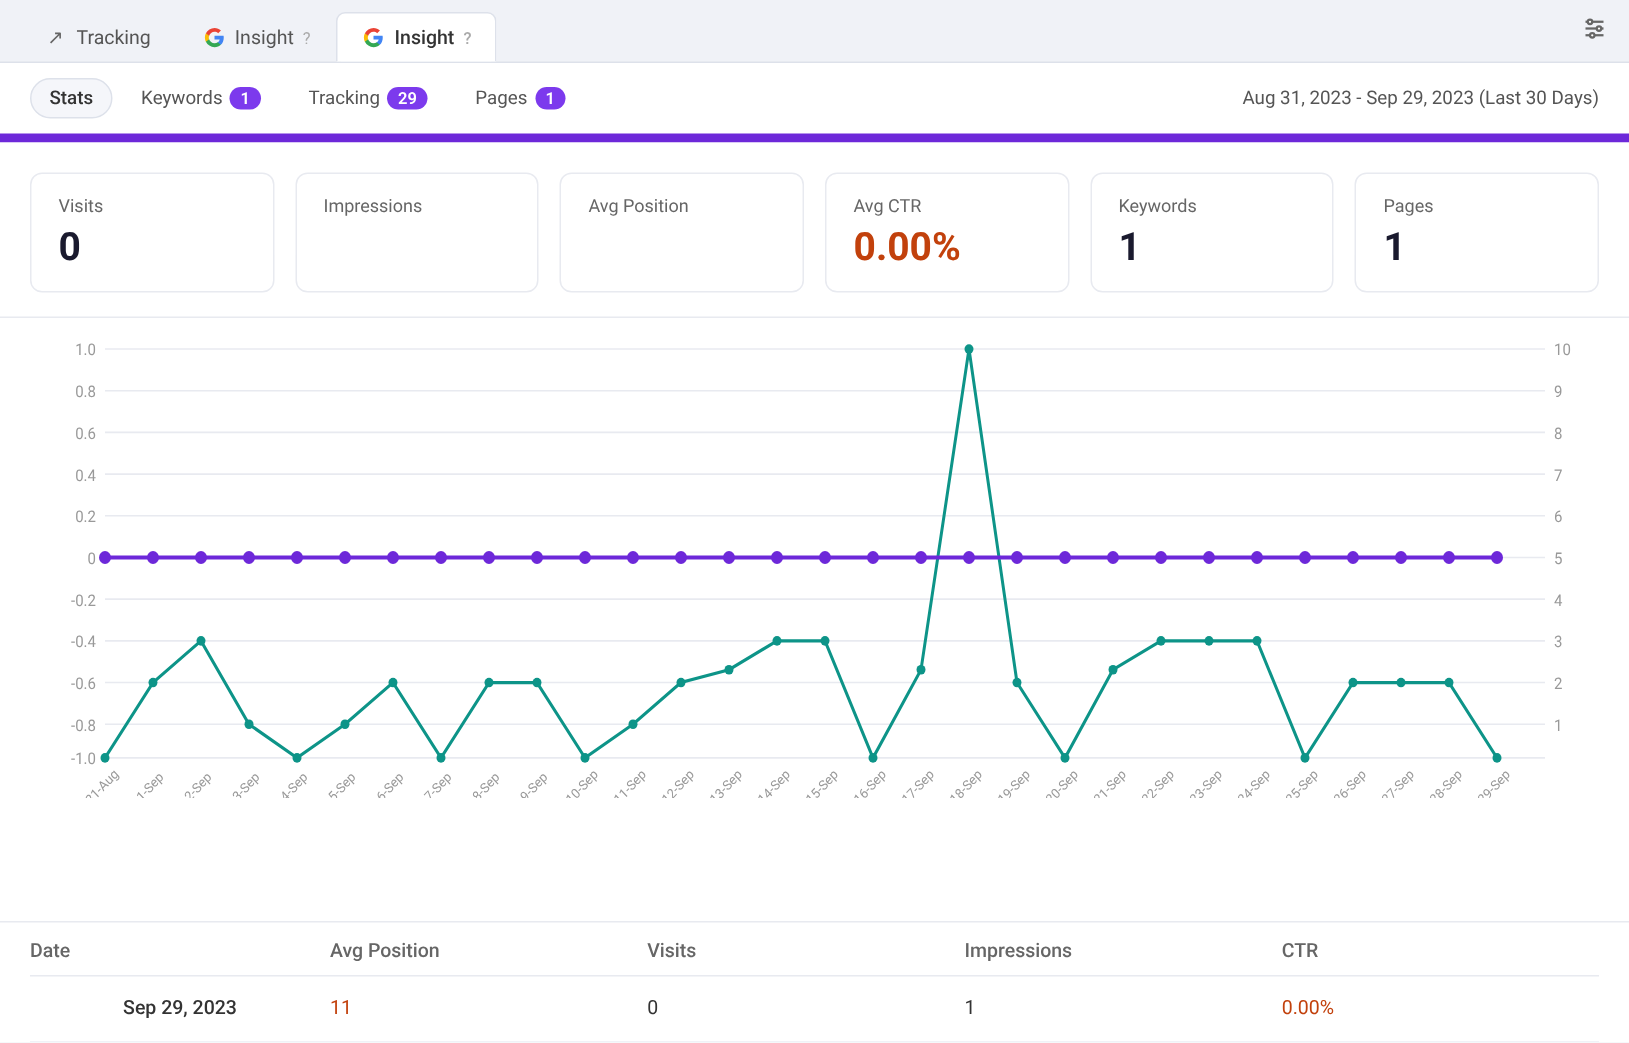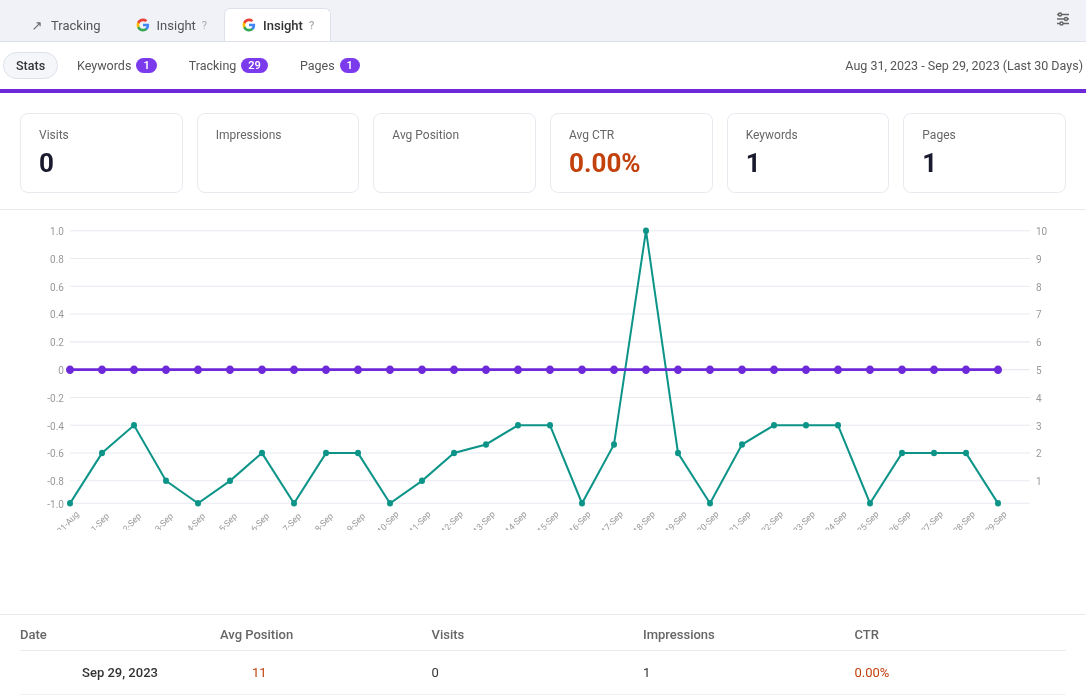--- a/index.html
+++ b/index.html
@@ -8,21 +8,21 @@
     .app-container { width: 1086px; height: 695px; background: #f0f2f7; display: flex; flex-direction: column; overflow: hidden; }
 
     
     .top-tabs { display: flex; align-items: center; background: #f0f2f7; padding: 8px 12px 0; border-bottom: 1px solid #dde1ea; position: relative; }
     .top-tab { display: flex; align-items: center; gap: 6px; padding: 8px 16px; cursor: pointer; font-size: 13px; color: #555; border-radius: 6px 6px 0 0; border: 1px solid transparent; border-bottom: none; }
     .top-tab.active { background: #fff; border-color: #dde1ea; color: #333; font-weight: 500; }
     .top-tab .tab-icon { width: 16px; height: 16px; display: inline-flex; align-items: center; justify-content: center; }
     .settings-icon { position: absolute; right: 14px; top: 10px; color: #666; cursor: pointer; }
 
     
-    .sub-tabs-bar { display: flex; align-items: center; background: #fff; padding: 10px 3px; border-bottom: 4px solid #6d28d9; }
+    .sub-tabs-bar { display: flex; align-items: center; background: #fff; padding: 10px 20px; border-bottom: 6px solid #6d28d9; }
     .sub-tab { display: flex; align-items: center; gap: 5px; padding: 5px 12px; border-radius: 20px; cursor: pointer; font-size: 12.5px; color: #555; border: 1px solid transparent; margin-right: 6px; }
     .sub-tab.active { border-color: #dde1ea; background: #f5f6fa; color: #333; font-weight: 500; }
     .sub-tab .badge { background: #7c3aed; color: #fff; border-radius: 10px; padding: 1px 7px; font-size: 11px; font-weight: 600; }
     .date-range { margin-left: auto; font-size: 12.5px; color: #555; }
 
     
     .stats-row { display: flex; gap: 0; padding: 20px 20px 16px; background: #fff; border-bottom: 1px solid #e8eaf0; }
     .stat-card { flex: 1; background: #fff; border: 1px solid #e8eaf0; border-radius: 8px; padding: 14px 18px; margin-right: 14px; }
     .stat-card:last-child { margin-right: 0; }
     .stat-label { font-size: 12px; color: #666; margin-bottom: 6px; }
@@ -34,21 +34,21 @@
     
     .chart-area { background: #fff; padding: 10px 20px 0; flex: 1; }
     .chart-wrap { position: relative; width: 100%; height: 310px; }
     svg.chart { width: 100%; height: 100%; }
 
     
     .table-section { background: #fff; border-top: 1px solid #e8eaf0; padding: 0 20px; }
     .table-header { display: grid; grid-template-columns: 200px 1fr 1fr 1fr 1fr; padding: 12px 0 8px; border-bottom: 1px solid #e8eaf0; font-size: 13px; color: #666; font-weight: 500; }
     .table-row { display: grid; grid-template-columns: 200px 1fr 1fr 1fr 1fr; padding: 14px 0; border-bottom: 1px solid #f0f2f7; font-size: 13px; }
     .table-row .col-date { color: #333; font-weight: 500; text-align: center; }
-    .table-row .col-pos { color: #c2410c; margin-left: 32px; }
+    .table-row .col-pos { color: #c2410c; }
     .table-row .col-ctr { color: #c2410c; }
   </style>
 </head>
 <body>
 
 <div class="app-container">
 
   <div class="top-tabs">
     <div class="top-tab">
       <span class="tab-icon" style="color:#666;">↗</span>

